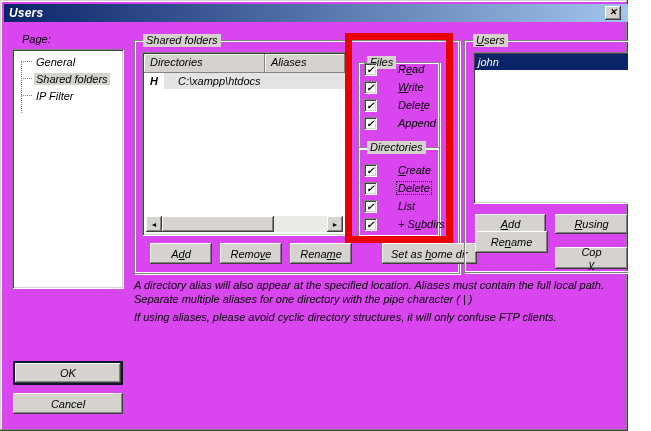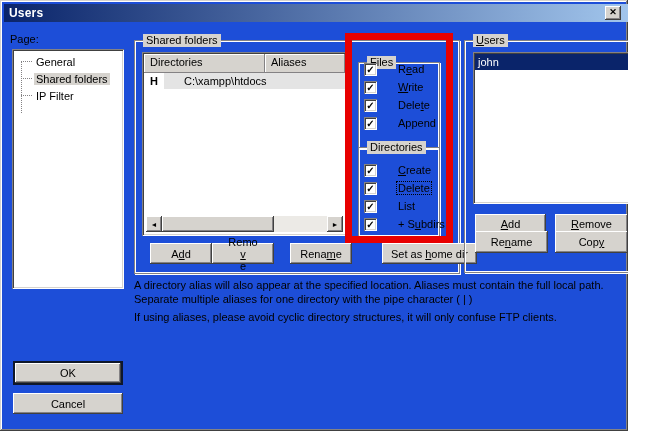--- a/index.html
+++ b/index.html
@@ -1,60 +1,60 @@
 <!DOCTYPE html>
 <html><head>
 <meta charset="utf-8">
 <style>
   * { box-sizing: border-box; margin: 0; padding: 0; }
   html,body { background:#fff; }
   body { font-family: "Liberation Sans", sans-serif; font-size: 11px; color:#000; }
 
-  .dialog { position:relative; width:628px; height:431px; background:#1d4ed8; overflow:hidden;
-    box-shadow: inset -1px -1px 0 #404040, inset 1px 1px 0 #d6d3ce, inset -2px -2px 0 #848284, inset 2px 2px 0 #ffffff; }
+  .dialog { position:relative; width:628px; height:431px; background:#d946ef; overflow:hidden;
+    box-shadow: inset -1px -1px 0 #404040, inset 1px 1px 0 #d6d3ce, inset -2px -2px 0 #848284, inset 2px 2px 0 #ffffff; font-style: italic; }
 
   .titlebar { position:absolute; left:4px; top:4px; width:643px; height:18px;
     background: linear-gradient(to right,#0a246a,#a6caf0); display:flex; align-items:center; padding-left:5px; }
   .title-text { color:#fff; font-weight:bold; font-size:12px; letter-spacing:0.2px; }
   .close-btn { position:absolute; right:7px; top:6px; width:16px; height:14px; background:#d6d3ce; cursor:default;
     box-shadow: inset -1px -1px 0 #404040, inset 1px 1px 0 #fff, inset -2px -2px 0 #848284;
     font-size:9px; font-weight:bold; line-height:13px; text-align:center; }
   .btn { position:absolute; display:flex; align-items:center; justify-content:center; background:#d6d3ce;
     box-shadow: inset -1px -1px 0 #404040, inset 1px 1px 0 #fff, inset -2px -2px 0 #848284; white-space:pre; }
   .btn.default { border:2px solid #0f172a; }
 
   .sunken { background:#fff;
     box-shadow: inset 1px 1px 0 #848284, inset -1px -1px 0 #fff, inset 2px 2px 0 #404040, inset -2px -2px 0 #d6d3ce; }
 
   .groupbox { position:absolute; border:1px solid #848284;
     box-shadow: inset 1px 1px 0 #fff, inset -1px -1px 0 #fff, 1px 1px 0 #fff; }
   .legend { position:absolute; top:-7px; left:8px; background:#d6d3ce; padding:0 3px; line-height:13px; white-space:pre; }
 
-  .label { position:absolute; white-space:pre; }
+  .label { position:absolute; white-space:pre;margin-left:12px; }
   .accel { text-decoration:underline; }
 
   
   .tree { position:absolute; left:12px; top:49px; width:112px; height:240px; padding-top:4px; }
   .tree-lines { position:absolute; left:9px; top:12px; height:52px; border-left:1px dotted #848284; }
   .tree-row { position:relative; height:17px; display:flex; align-items:center; padding-left:22px; }
   .tree-row::before { content:""; position:absolute; left:9px; top:8px; width:11px; border-top:1px dotted #848284; }
   .tree-row .lbl { padding:0 2px; }
   .tree-row.selected .lbl { background:#d6d3ce; }
 
   
   .listview { position:absolute; left:142px; top:52px; width:205px; height:184px; }
   .lv-inner { position:absolute; inset:2px; overflow:hidden; background:#fff; }
   .lv-header { display:flex; height:19px; }
   .hcell { background:#d6d3ce; padding:2px 2px 0 6px;
     box-shadow: inset -1px -1px 0 #848284, inset 1px 1px 0 #fff; }
   .hcell.c1 { width:121px; }
   .hcell.c2 { flex:1; }
   .lv-row { display:flex; height:16px; align-items:center; }
   .home-flag { width:20px; text-align:center; font-weight:bold; background:#fff; }
-  .row-sel { flex:1; background:#e4e4e4; height:16px; line-height:16px; padding-left:20px; }
+  .row-sel { flex:1; background:#e4e4e4; height:16px; line-height:16px; padding-left:14px; }
 
   .hscroll { position:absolute; left:2px; right:2px; bottom:2px; height:16px; background:#eceae6; display:flex; }
   .sb-btn { width:16px; height:16px; background:#d6d3ce; flex:none;
     box-shadow: inset -1px -1px 0 #404040, inset 1px 1px 0 #fff, inset -2px -2px 0 #848284;
     font-size:7px; display:flex; align-items:center; justify-content:center; }
   .sb-thumb { width:112px; height:16px; flex:none; background:#d6d3ce;
     box-shadow: inset -1px -1px 0 #404040, inset 1px 1px 0 #fff, inset -2px -2px 0 #848284; }
   .sb-track { flex:1; }
 
   
@@ -133,21 +133,21 @@
         <div class="sb-btn">
           <span>►</span>
         </div>
       </div>
     </div>
   </div>
 
   <div class="btn" style="left:150px; top:243px; width:62px; height:21px;">
     <span>A</span><span class="accel">d</span><span>d</span>
   </div>
-  <div class="btn" style="left:212px; top:243px; width:62px; height:21px;flex-direction:column;">
+  <div class="btn" style="left:220px; top:243px; width:62px; height:21px;">
     <span>Remo</span><span class="accel">v</span><span>e</span>
   </div>
   <div class="btn" style="left:290px; top:243px; width:62px; height:21px;">
     <span>Rena</span><span class="accel">m</span><span>e</span>
   </div>
   <div class="btn" style="left:358px; top:243px; width:95px; height:21px;margin-left:24px;">
     <span>Set as </span><span class="accel">h</span><span>ome dir</span>
   </div>
 
   <div class="groupbox" style="left:358px; top:62px; width:82px; height:87px;">
@@ -212,26 +212,26 @@
   <div class="userlist sunken">
     <div class="ul-inner">
       <div class="user-row">john</div>
     </div>
   </div>
 
   <div class="btn" style="left:475px; top:214px; width:71px; height:20px;">
     <span></span><span class="accel">A</span><span>dd</span>
   </div>
   <div class="btn" style="left:555px; top:214px; width:73px; height:20px;">
-    <span></span><span class="accel">R</span><span>emove</span>
+    <span></span><span class="accel">R</span><span>using</span>
   </div>
   <div class="btn" style="left:475px; top:231px; width:73px; height:22px;">
     <span>Re</span><span class="accel">n</span><span>ame</span>
   </div>
-  <div class="btn" style="left:555px; top:231px; width:73px; height:22px;">
+  <div class="btn" style="left:555px; top:247px; width:73px; height:22px;flex-direction:column;">
     <span>Cop</span><span class="accel">y</span><span></span>
   </div>
 
   <div class="notes">
     <p>A directory alias will also appear at the specified location. Aliases must contain the full local path. Separate multiple aliases for one directory with the pipe character ( | )</p>
     <p>If using aliases, please avoid cyclic directory structures, it will only confuse FTP clients.</p>
   </div>
 
   <div class="annotation"></div>
 

